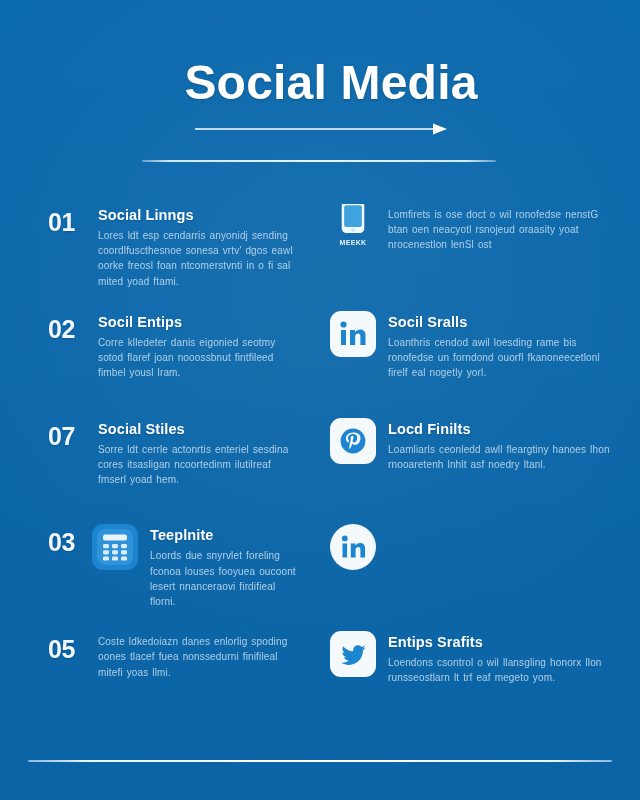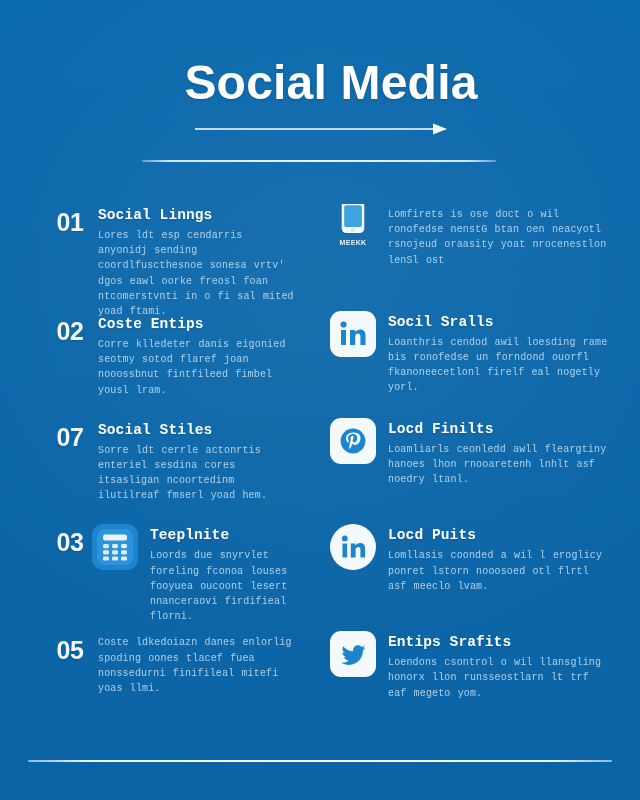--- a/index.html
+++ b/index.html
@@ -98,21 +98,20 @@
   .entry-num {
     flex: 0 0 auto;
     width: 44px;
     font-size: 25px;
     font-weight: bold;
     color: #f2f7fb;
     line-height: 1;
     padding-top: 14px;
     letter-spacing: -0.5px;
     text-shadow: 0 1px 2px rgba(0,0,0,0.16);
-    text-align: center;
   }
 
   .entry-icon {
     flex: 0 0 auto;
     width: 46px;
     height: 46px;
     margin-top: 8px;
     margin-right: 12px;
     border-radius: 11px;
     display: flex;
@@ -123,21 +122,20 @@
 
   .entry-icon.round { border-radius: 50%; }
   .entry-icon.bare  { background: transparent; }
   .entry-icon.tile  { background: #f4f9fc; }
   .entry-icon.solid { background: #1d84cf; }
 
   .entry-body {
     flex: 1 1 auto;
     min-width: 0;
     padding-top: 11px;
-    font-family: Liberation Mono, monospace;
   }
 
   .entry-title {
     font-size: 14.5px;
     font-weight: bold;
     color: #ffffff;
     margin-bottom: 5px;
     letter-spacing: 0.1px;
     text-shadow: 0 1px 2px rgba(0,0,0,0.15);
   }
@@ -216,21 +214,21 @@
       <div class="entry-num">01</div>
       <div class="entry-body">
         <div class="entry-title">Social Linngs</div>
         <div class="entry-desc">Lores ldt esp cendarris anyonidj sending coordlfuscthesnoe sonesa vrtv' dgos eawl oorke freosl foan ntcomerstvnti in o fi sal mited yoad ftami.</div>
       </div>
     </div>
 
     <div class="entry entry-noicon">
       <div class="entry-num">02</div>
       <div class="entry-body">
-        <div class="entry-title">Coste Entips</div>
+        <div class="entry-title">Socil Entips</div>
         <div class="entry-desc">Corre klledeter danis eigonied seotmy sotod flaref joan nooossbnut fintfileed fimbel yousl lram.</div>
       </div>
     </div>
 
     <div class="entry entry-noicon">
       <div class="entry-num">07</div>
       <div class="entry-body">
         <div class="entry-title">Social Stiles</div>
         <div class="entry-desc">Sorre ldt cerrle actonrtis enteriel sesdina cores itsasligan ncoortedinm ilutilreaf fmserl yoad hem.</div>
       </div>
@@ -336,24 +334,20 @@
         <svg viewBox="0 0 40 40" width="40" height="40">
           <circle cx="20" cy="20" r="20" fill="#f4f9fc"></circle>
           <rect x="9.5" y="16.5" width="4.6" height="14" fill="#1d84cf"></rect>
           <circle cx="11.8" cy="11.4" r="2.9" fill="#1d84cf"></circle>
           <path d="M17.8 30.5 L17.8 16.5 L22.4 16.5 L22.4 18.5
                    C23.5 16.8 25.4 16 27.3 16 C30.4 16 32.1 18.1 32.1 21.5
                    L32.1 30.5 L27.4 30.5 L27.4 22.5 C27.4 20.8 26.7 19.9 25.3 19.9
                    C23.8 19.9 22.6 21 22.6 22.9 L22.6 30.5 Z" fill="#1d84cf"></path>
         </svg>
       </div>
-      <div class="entry-body">
-        <div class="entry-title">Locd Puits</div>
-        <div class="entry-desc">Lomllasis coonded a wil l eroglicy ponret lstorn nooosoed otl flrtl asf meeclo lvam.</div>
-      </div>
     </div>
 
     <div class="entry">
       <div class="entry-icon tile">
         <svg viewBox="0 0 40 40" width="40" height="40">
           <rect x="0" y="0" width="40" height="40" rx="10" fill="#f4f9fc"></rect>
           <path d="M32.5 13.6 C31.6 14 30.6 14.3 29.6 14.4 C30.7 13.8 31.5 12.8
                    31.8 11.6 C30.8 12.2 29.7 12.6 28.6 12.9 C27.7 11.9 26.4 11.3
                    25 11.3 C22.3 11.3 20.1 13.5 20.1 16.2 C20.1 16.6 20.1 17 20.2
                    17.3 C16.1 17.1 12.5 15.2 10.1 12.2 C9.7 12.9 9.5 13.8 9.5 14.7

